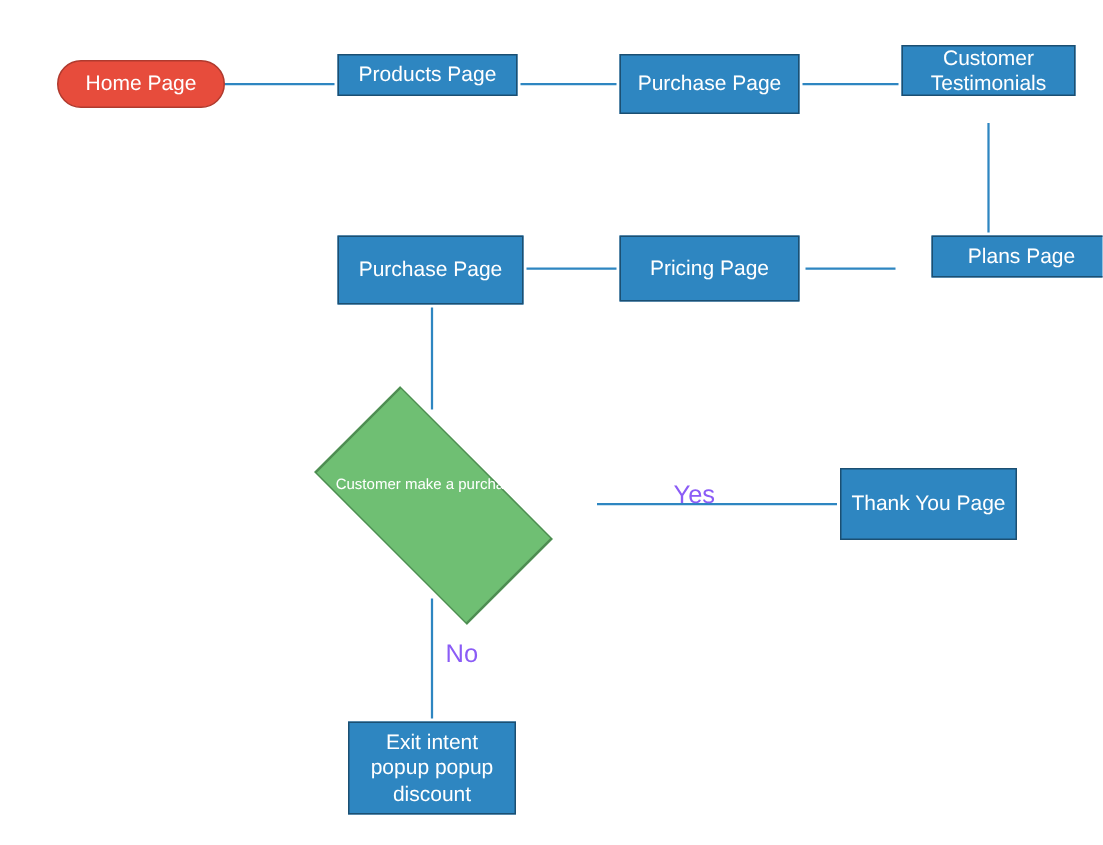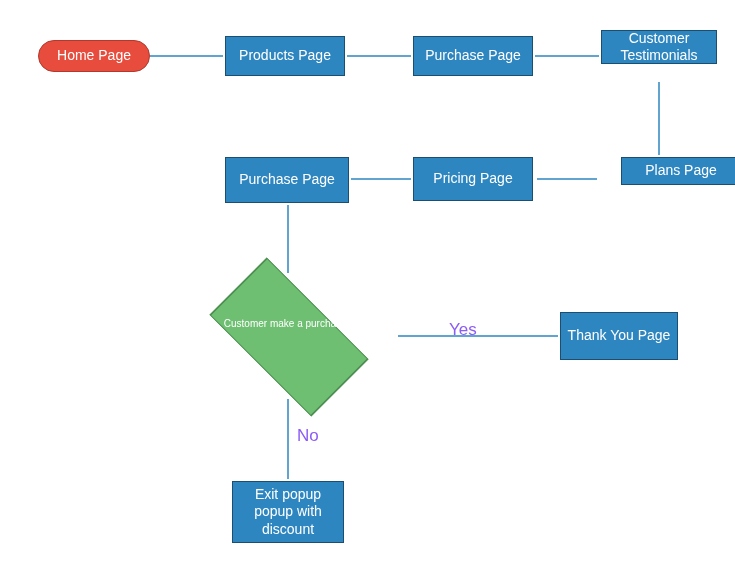--- a/index.html
+++ b/index.html
@@ -96,21 +96,21 @@
 
     <path d="M398 336 L558 336" stroke="#2E86C1" stroke-width="1.5" marker-end="url(#arrow)"></path>
 
     <path d="M288 399 L288 479" stroke="#2E86C1" stroke-width="1.5" marker-end="url(#arrow)"></path>
   </svg>
 
   <div class="box pill" style="left:38px; top:40px; width:112px; height:32px; --fill:#E74C3C; --stroke:#B03A2E;">
     <span>Home Page</span>
   </div>
 
-  <div class="box rect" style="left:225px; top:36px; width:120px; height:40px; --fill:#2E86C1; --stroke:#1B4F72;">
+  <div class="box rect" style="left:225px; top:36px; width:120px; height:28px; --fill:#2E86C1; --stroke:#1B4F72;">
     <span>Products Page</span>
   </div>
 
   <div class="box rect" style="left:413px; top:36px; width:120px; height:40px; --fill:#2E86C1; --stroke:#1B4F72;">
     <span>Purchase Page</span>
   </div>
 
   <div class="box rect" style="left:601px; top:30px; width:116px; height:34px; --fill:#2E86C1; --stroke:#1B4F72;">
     <span>Customer Testimonials</span>
   </div>
@@ -136,16 +136,16 @@
 
   <div class="edge-label" style="left:449px; top:320px;">Yes</div>
 
   <div class="edge-label" style="left:297px; top:426px;">No</div>
 
   <div class="box rect" style="left:560px; top:312px; width:118px; height:48px; --fill:#2E86C1; --stroke:#1B4F72;">
     <span>Thank You Page</span>
   </div>
 
   <div class="box rect" style="left:232px; top:481px; width:112px; height:62px; --fill:#2E86C1; --stroke:#1B4F72;">
-    <span>Exit popup popup with discount</span>
+    <span>Exit intent popup popup discount</span>
   </div>
 
 </div>
 
 </body></html>

